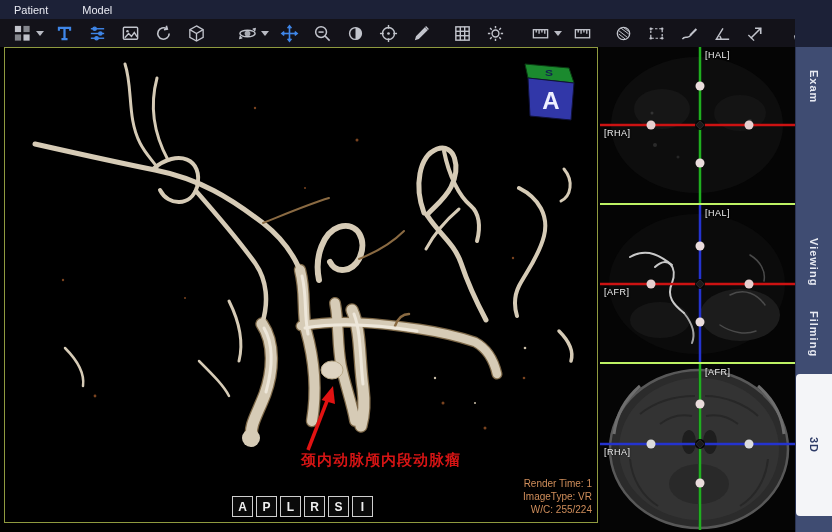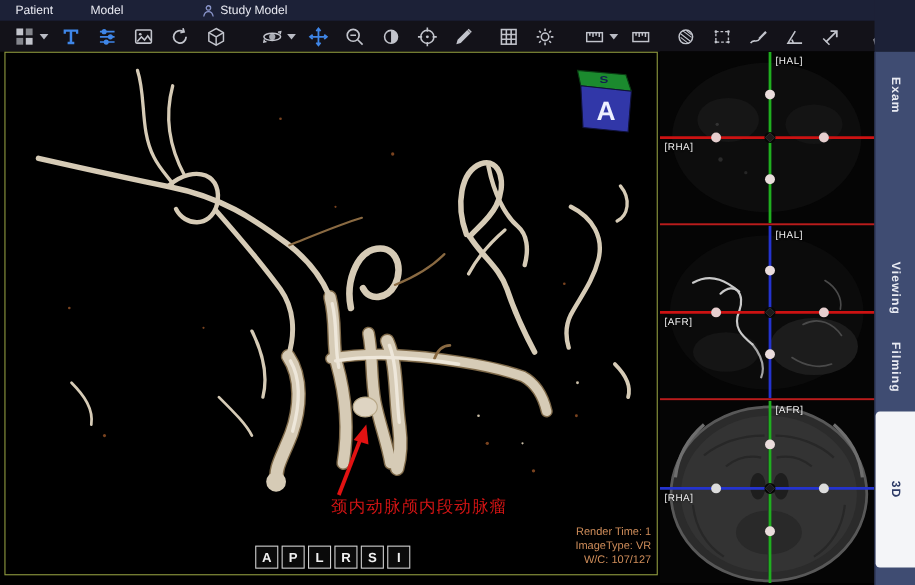--- a/index.html
+++ b/index.html
@@ -12,49 +12,42 @@
   .menu-item:nth-child(3){margin-left:52px}
   .toolbar{position:absolute;left:0;top:19px;width:832px;height:28px;background:#131219;display:flex;align-items:center;padding-left:12px;box-sizing:border-box}
   .tb{width:20px;height:20px;margin-right:13px;color:#c2c4cc;display:flex;align-items:center;justify-content:center;flex:0 0 auto}
   .tb svg{width:19px;height:19px;display:block}
   .tb.active{color:#3f86e8}
   .caret{width:0;height:0;border-left:4px solid transparent;border-right:4px solid transparent;border-top:5px solid #b9bbc4;margin:0 10px 0 -9px;flex:0 0 auto}
   .sp18{margin-left:18px}.sp12{margin-left:12px}.sp8{margin-left:8px}
   
   .main-view{position:absolute;left:4px;top:47px;width:592px;height:474px;background:#000;border:1px solid #8f9a3f}
   .vessels{position:absolute;left:0;top:0}
-  .annotation-text{position:absolute;left:296px;top:403px;width:170px;color:#d51414;font-size:15px;font-weight:normal;letter-spacing:1px}
+  .annotation-text{position:absolute;left:296px;top:403px;width:170px;color:#d51414;font-size:15px;font-weight:bold;letter-spacing:1px}
   .cube{position:absolute;left:506px;top:8px}
   .orient-row{position:absolute;left:227px;top:448px;display:flex;gap:3px}
   .orient-btn{width:19px;height:19px;border:1px solid #cfcfcf;background:#0a0a0a;color:#f0f0f0;font-size:12px;font-weight:bold;display:flex;align-items:center;justify-content:center}
   .render-info{position:absolute;right:5px;top:429px;text-align:right;color:#cf8d5a;font-size:10px;line-height:13px}
   
   .mpr-panel{position:absolute;left:600px;top:47px;width:195px;height:485px;background:#000}
-  .mpr-view{position:relative;width:195px;background:#050505;border-bottom:2px solid #b91c1c;overflow:hidden}
+  .mpr-view{position:relative;width:195px;background:#050505;border-bottom:2px solid #bef264;overflow:hidden}
   .mpr-view svg{display:block}
   .mpr-label{position:absolute;color:#f2f2f2;font-size:9px;letter-spacing:.5px;text-shadow:0 0 2px #000}
   
   .tabstrip{position:absolute;left:795px;top:47px;width:37px;height:485px;background:#3f4c72;border-left:1px solid #2a3352;box-sizing:border-box}
   .vtab{position:absolute;left:0;width:100%;display:flex;align-items:center;justify-content:center;writing-mode:vertical-rl;color:#e8eaf2;font-size:11px;font-weight:bold;letter-spacing:1px;cursor:default}
   .vtab.selected{background:#f4f5f8;color:#2c3a66;border-radius:4px 0 0 4px}
   .topbar-right{position:absolute;left:795px;top:0;width:37px;height:47px;background:#1c2137}
 </style>
 </head>
 <body>
 
 <div class="menubar">
   <span class="menu-item">Patient</span>
   <span class="menu-item">Model</span>
-  <span class="menu-item">
-    <svg width="11" height="12" viewBox="0 0 11 12" fill="none" stroke="#8893c8" stroke-width="1.2">
-        <circle cx="5.5" cy="3.2" r="2"></circle>
-        <path d="M1.2 11 C1.8 7.8 3.5 6.6 5.5 6.6 C7.5 6.6 9.2 7.8 9.8 11"></path>
-      </svg>
-    <span>Study Model</span>
-  </span>
 </div>
 
 <div class="toolbar">
   <span class="tb" title="layout-grid">
     <svg viewBox="0 0 20 20" fill="currentColor">
         <rect x="2" y="2" width="6.5" height="6.5"></rect>
         <rect x="11" y="2" width="6.5" height="6.5" opacity=".65"></rect>
         <rect x="2" y="11" width="6.5" height="6.5" opacity=".65"></rect>
         <rect x="11" y="11" width="6.5" height="6.5"></rect>
       </svg>
@@ -297,21 +290,21 @@
     <span class="orient-btn">P</span>
     <span class="orient-btn">L</span>
     <span class="orient-btn">R</span>
     <span class="orient-btn">S</span>
     <span class="orient-btn">I</span>
   </div>
 
   <div class="render-info">
     <div>Render Time: 1</div>
     <div>ImageType: VR</div>
-    <div>W/C: 107/127</div>
+    <div>W/C: 255/224</div>
   </div>
 </div>
 
 <div class="mpr-panel">
 
   <div class="mpr-view" style="height:156px">
     <svg width="195" height="156" viewBox="0 0 195 156">
       <ellipse cx="97" cy="78" rx="86" ry="68" fill="#0d0d0d"></ellipse>
       <ellipse cx="62" cy="62" rx="28" ry="20" fill="#161616"></ellipse>
       <ellipse cx="140" cy="66" rx="26" ry="18" fill="#141414"></ellipse>

